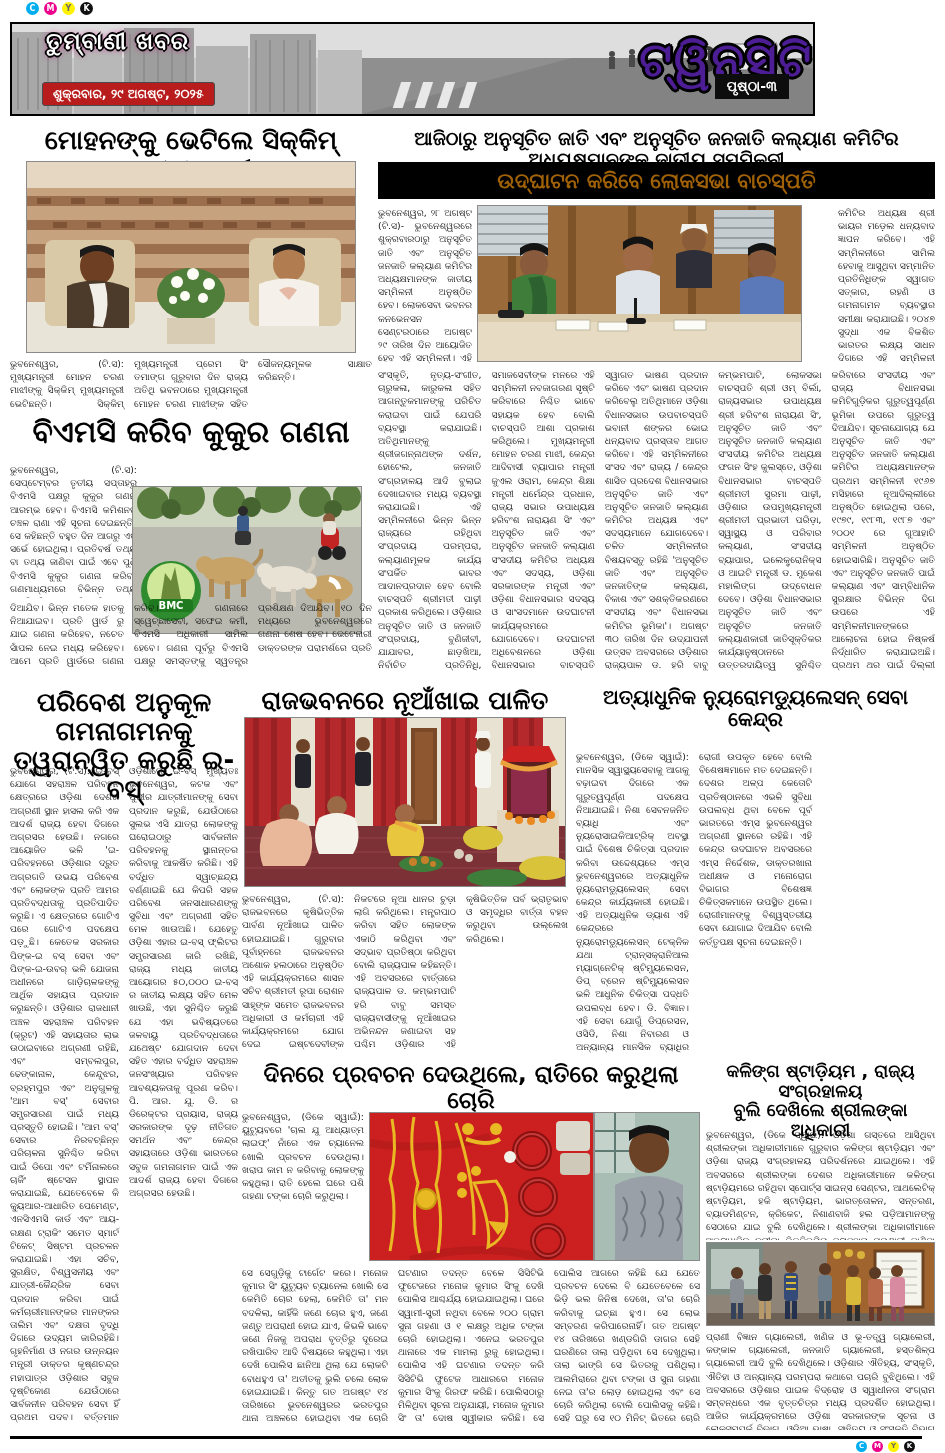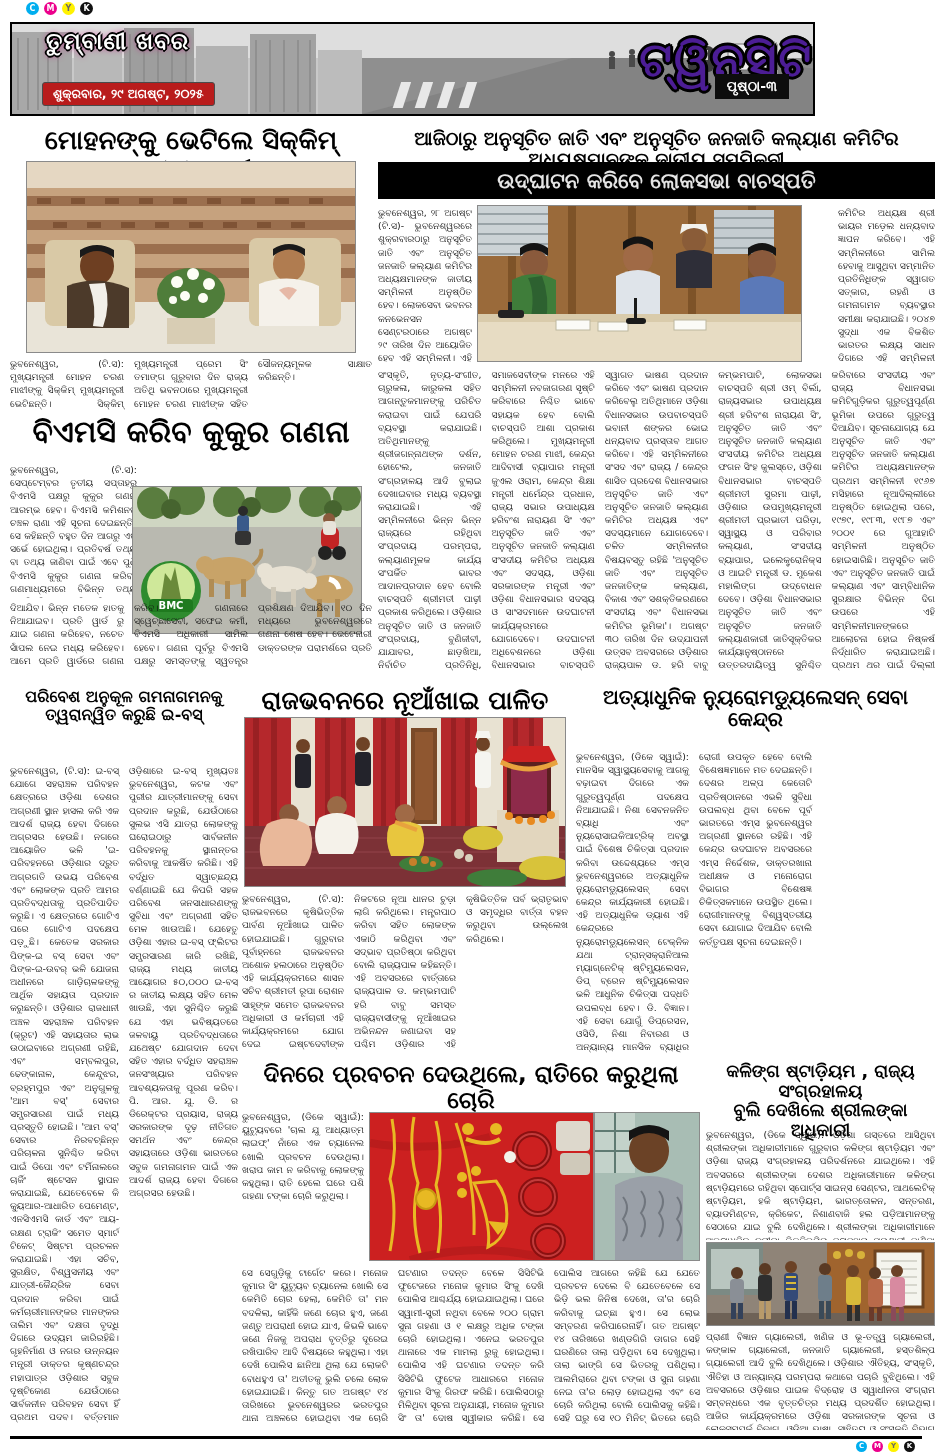--- a/index.html
+++ b/index.html
@@ -15,21 +15,21 @@
   #masthead svg{position:absolute;left:0;top:0;}
   .edition-logo{position:absolute;left:34px;top:4px;font-size:23px;font-weight:bold;color:#fff;letter-spacing:1px;
      text-shadow:-2px 0 #000,2px 0 #000,0 -2px #000,0 2px #000,1px 1px #000,-1px -1px #000, 0 0 6px #c4007a;}
   .date-box{position:absolute;left:30px;top:58px;background:#b91c1c;border:1px solid #4a4a4a;border-radius:3px;
      color:#fff;font-size:12.5px;font-weight:bold;padding:3px 10px;}
   .mast-title{position:absolute;left:0;top:8px;width:100%;text-align:right;font-size:47px;font-weight:bold;color:#4c1d95;
      letter-spacing:2px;text-shadow:-3px 0 #000,3px 0 #000,0 -3px #000,0 3px #000,2px 2px #000,-2px -2px #000,2px -2px #000,-2px 2px #000;}
   .page-box{position:absolute;right:24px;top:50px;background:#0d0d0d;color:#fff;font-size:14px;font-weight:bold;padding:4px 12px;}
   
   .hl{font-weight:bold;color:#000;text-align:center;line-height:1.12;}
-  .subbar{background:#000;color:#e5e5e5;font-weight:bold;text-align:center;display:flex;align-items:center;justify-content:center;}
+  .subbar{background:#000;color:#a16207;font-weight:bold;text-align:center;display:flex;align-items:center;justify-content:center;}
   
   .body{font-size:9.3px;line-height:1.42;text-align:justify;color:#141414;overflow:hidden;column-fill:auto;}
   .photo{border:1px solid #8a8a8a;box-sizing:border-box;overflow:hidden;background:#ccc;}
   .photo svg{display:block;}
   .rule{background:#000;}
 </style>
 </head>
 <body>
 
 <div id="page">
@@ -273,21 +273,21 @@
 
       <circle cx="38" cy="104" r="30" fill="#2e8b2e"></circle>
       <circle cx="38" cy="100" r="24" fill="#cfe89a"></circle>
       <path d="M28 112l4-26 6 8 4-14 6 32z" fill="#6a8a3a"></path>
       <rect x="16" y="112" width="44" height="13" rx="4" fill="#1f7a1f"></rect>
       <text x="38" y="122" font-size="10" font-weight="bold" fill="#fff" text-anchor="middle">BMC</text>
     </svg>
   </div>
   <div class="abs body" style="left:10px;top:601px;width:362px;height:70px;columns:3;column-gap:10px;">ଦିଆଯିବ। ଭିନ୍ନ ମତେକ ହାତକୁ ନିଆଯାଇବ। ପ୍ରତି ୱାର୍ଡ ରୁ ଯାଇ ଗଣନା କରିହେବ, ନଚେତ ସାଁପଲ ନେଇ ମଧ୍ୟ କରିହେବ। ଆମେ ପ୍ରତି ୱାର୍ଡରେ ଗଣନା କରିବ। ଗଣନାରେ ସ୍ୱେଚ୍ଛାସେବୀ, ସଫେଇ କର୍ମୀ, ବିଏମସି ଅଧିକାରୀ ସାମିଲ ହେବେ। ଗଣନା ପୂର୍ବରୁ ବିଏମସି ପକ୍ଷରୁ ସମସ୍ତଙ୍କୁ ସ୍ୱତନ୍ତ୍ର ପ୍ରଶିକ୍ଷଣ ଦିଆଯିବ। ୧୦ ଦିନ ମଧ୍ୟରେ ଭୁବନେଶ୍ୱରରେ ଗଣନା ଶେଷ ହେବ। ଭେଟେନାରୀ ଡାକ୍ତରଙ୍କ ପରାମର୍ଶରେ ପ୍ରତି ୱାର୍ଡରେ ଗଣନା ହେବ ବୋଲି କହିଛି ବିଏମସି କମିଶନର।</div>
 
-  <div class="abs hl" style="left:10px;top:688px;width:228px;font-size:16px;">
+  <div class="abs hl" style="left:10px;top:688px;width:228px;font-size:26px;">
     <div>ପରିବେଶ ଅନୁକୂଳ ଗମନାଗମନକୁ</div>
     <div>ତ୍ୱରାନ୍ୱିତ କରୁଛି ଇ-ବସ୍</div>
   </div>
   <div class="abs body" style="left:10px;top:764px;width:228px;height:666px;columns:2;column-gap:10px;">ଭୁବନେଶ୍ୱର, (ଟି.ସ): ଇ-ବସ୍ ଯୋଗେ ସହରାଞ୍ଚଳ ପରିବହନ କ୍ଷେତ୍ରରେ ଓଡ଼ିଶା ଦେଶର ଅଗ୍ରଣୀ ସ୍ଥାନ ହାସଲ କରି ଏକ ଆଦର୍ଶ ରାଜ୍ୟ ହେବା ଦିଗରେ ଅଗ୍ରସର ହେଉଛି। ନଗରେ ଆୟୋଜିତ ଭଳି 'ଇ-ପରିବହନରେ ଓଡ଼ିଶାର ଦ୍ରୁତ ଅଗ୍ରଗତି ଉଭୟ ପରିବେଶ ଏବଂ ଲୋକଙ୍କ ପ୍ରତି ଆମର ପ୍ରତିବଦ୍ଧତାକୁ ପ୍ରତିପାଦିତ କରୁଛି। ଏ କ୍ଷେତ୍ରରେ ଗୋଟିଏ ପରେ ଗୋଟିଏ ପଦକ୍ଷେପ ପଡ଼ୁଛି। କେତେକ ସରକାର ପିଙ୍କ-ଇ ବସ୍ ସେବା ଏବଂ ପିଙ୍କ-ଇ-ଉବର୍ ଭଳି ଯୋଜନା ଅଧୀନରେ ଗାଡ଼ିଚାଳକଙ୍କୁ ଆର୍ଥିକ ସହାୟତା ପ୍ରଦାନ କରୁଛନ୍ତି। ଓଡ଼ିଶାର ରାଜଧାନୀ ଅଞ୍ଚଳ ସହରାଞ୍ଚଳ ପରିବହନ (କ୍ରୁଟ) ଏହି ସହାୟତାର ଲାଭ ଉଠାଇବାରେ ଅଗ୍ରଣୀ ରହିଛି, ଏବଂ ସମ୍ବଲପୁର, ଢେଙ୍କାନାଳ, କେନ୍ଦୁଝର, ବ୍ରହ୍ମପୁର ଏବଂ ଅନୁଗୁଳକୁ 'ଆମ ବସ୍' ସେବାର ସମ୍ପ୍ରସାରଣ ପାଇଁ ମଧ୍ୟ ପ୍ରସ୍ତୁତି ହୋଇଛି। 'ଆମ ବସ୍' ସେବାର ନିରବଚ୍ଛିନ୍ନ ପରିଚାଳନା ସୁନିଶ୍ଚିତ କରିବା ପାଇଁ ଡିପୋ ଏବଂ ଟର୍ମିନାଲରେ ଚାର୍ଜିଂ ଷ୍ଟେସନ ସ୍ଥାପନ କରାଯାଇଛି, ଯେତେବେଳେ କି କ୍ୟୁଆର-ଆଧାରିତ ପେମେଣ୍ଟ, ଏନସିଏମସି କାର୍ଡ ଏବଂ ଆୟ-ରକ୍ଷଣ ଟ୍ରାକିଂ ସମେତ ସ୍ମାର୍ଟ ଟିକେଟ୍ ସିଷ୍ଟମ ପ୍ରଚଳନ କରାଯାଇଛି। ଏହା ସଚିବ, ସୁରକ୍ଷିତ, ବିଶ୍ୱସନୀୟ ଏବଂ ଯାତ୍ରୀ-କୈନ୍ଦ୍ରିକ ସେବା ପ୍ରଦାନ କରିବା ପାଇଁ କର୍ମଚାରୀମାନଙ୍କର ମାନଙ୍କର ତାଲିମ ଏବଂ ଦକ୍ଷତା ବୃଦ୍ଧି ଦିଗରେ ଉଦ୍ୟମ ଜାରିରହିଛି। ଗୃହନିର୍ମାଣ ଓ ନଗର ଉନ୍ନୟନ ମନ୍ତ୍ରୀ ଡାକ୍ତର କୃଷ୍ଣଚନ୍ଦ୍ର ମହାପାତ୍ର ଓଡ଼ିଶାର ସବୁଜ ଦୃଷ୍ଟିକୋଣ ଯେଉଁଠାରେ ସାର୍ବଜନୀନ ପରିବହନ ସେବା ହିଁ ପ୍ରଥମ ପଦବ। ବର୍ତ୍ତମାନ ଓଡ଼ିଶାରେ ଇ-ବସ୍ ମୁଖ୍ୟତଃ ଭୁବନେଶ୍ୱର, କଟକ ଏବଂ ପୁରୀର ଯାତ୍ରୀମାନଙ୍କୁ ସେବା ପ୍ରଦାନ କରୁଛି, ଯେଉଁଠାରେ ସୁଲଭ ଏସି ଯାତ୍ରା ଲୋକଙ୍କୁ ଘରୋଇଠାରୁ ସାର୍ବଜନୀନ ପରିବହନକୁ ସ୍ଥାନାନ୍ତର କରିବାକୁ ଆକର୍ଷିତ କରିଛି। ଏହି ବର୍ଦ୍ଧିତ ସ୍ୱାଚ୍ଛନ୍ଦ୍ୟ ବର୍ଣ୍ଣାଇଛି ଯେ କିପରି ସହଜ ପରିବେଶ ଜନସାଧାରଣଙ୍କୁ ସୁବିଧା ଏବଂ ଅଗ୍ରଣୀ ସହିତ ମେଳ ଖାଉଅଛି। ଯେହେତୁ ଓଡ଼ିଶା ଏହାର ଇ-ବସ୍ ଫ୍ଲିଟର ସମ୍ପ୍ରସାରଣ ଜାରି ରଖିଛି, ରାଜ୍ୟ ମଧ୍ୟ ଜାତୀୟ ଆୟୋଗର ୫୦,୦୦୦ ଇ-ବସ୍ ର ଜାତୀୟ ଲକ୍ଷ୍ୟ ସହିତ ମେଳ ଖାଉଛି, ଏହା ସୁନିଶ୍ଚିତ କରୁଛି ଯେ ଏହା ଭବିଷ୍ୟତରେ ଜଳବାୟୁ ପ୍ରତିବଦ୍ଧତାରେ ଯଥେଷ୍ଟ ଯୋଗଦାନ ଦେବା ସହିତ ଏହାର ବର୍ଦ୍ଧିତ ସହରାଞ୍ଚଳ ଜନସଂଖ୍ୟାର ପରିବହନ ଆବଶ୍ୟକତାକୁ ପୂରଣ କରିବ। ପି. ଆର. ଯୁ. ଡି. ର ଡିରେକ୍ଟର ପ୍ରୟାସ, ରାଜ୍ୟ ସରକାରଙ୍କ ଦୃଢ଼ ନୀତିଗତ ସମର୍ଥନ ଏବଂ କେନ୍ଦ୍ର ସହାୟତାରେ ଓଡ଼ିଶା ଭାରତରେ ସବୁଜ ଗମନାଗମନ ପାଇଁ ଏକ ଆଦର୍ଶ ରାଜ୍ୟ ହେବା ଦିଗରେ ଅଗ୍ରସର ହେଉଛି।</div>
 
   <div class="abs hl" style="left:242px;top:687px;width:326px;font-size:25px;">ରାଜଭବନରେ ନୂଆଁଖାଇ ପାଳିତ</div>
   <div class="abs photo" style="left:244px;top:717px;width:322px;height:170px;">
     <svg width="320" height="168" viewBox="0 0 320 168" preserveAspectRatio="none">
       <rect width="320" height="168" fill="#e8e2d2"></rect>
       <g fill="#b5282c">

